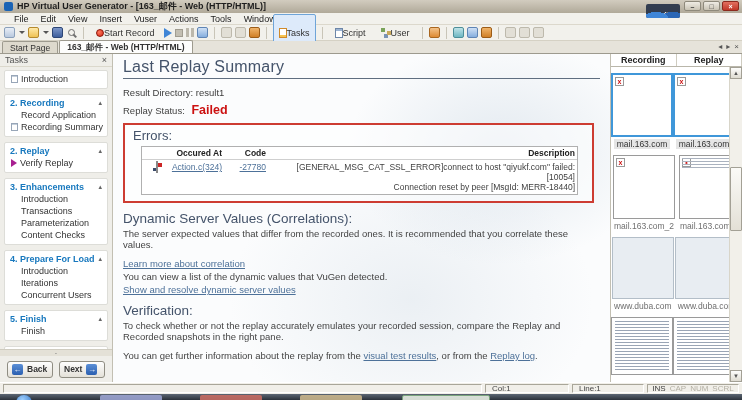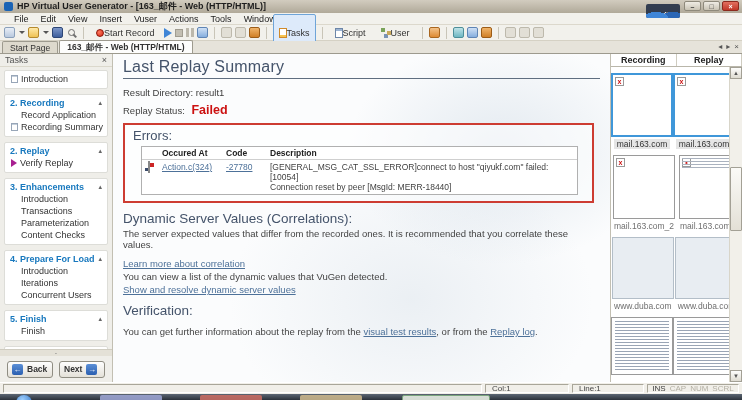--- a/index.html
+++ b/index.html
@@ -100,21 +100,21 @@
   .page-title { font-size:16px; color:#44536a; letter-spacing:.2px; }
   .title-rule { border-bottom:1px solid #5f6e80; margin-top:2px; }
   .kv { margin-top:8px; color:#3c3c3c; }
   .status-line { margin-top:5px; }
   .failed { color:#cc1111; font-weight:bold; font-size:12.5px; margin-left:4px; }
   a.lnk, .lnk { color:#4d7199; text-decoration:underline; cursor:pointer; }
 
   .err-box { border:2px solid #cd3c32; margin-top:6px; margin-right:6px; padding:3px 8px 6px 8px; background:rgba(255,255,255,.55); }
   .err-heading { font-size:13px; color:#44536a; }
   .err-table { margin:3px 0 0 8px; background:#fff; border:1px solid #b0b0b0; width:calc(100% - 14px);
-    display:grid; grid-template-columns:18px 64px 44px 1fr; font-size:8.5px; }
+    display:grid; grid-template-columns:18px 64px 44px 1fr; font-size:8.5px;text-align:right; }
   .eth { font-weight:bold; color:#222; padding:1px 2px; border-bottom:1px solid #cfcfcf; }
   .etc { padding:2px 2px; color:#3f3f3f; }
   .err-ic { width:9px; height:10px; border:1px solid #888; background:#fff; position:relative; margin:2px auto 0 4px; }
   .err-ic::after { content:""; position:absolute; left:1px; top:1px; width:4px; height:4px; background:#cc2525; }
   .err-ic::before { content:""; position:absolute; right:1px; bottom:1px; width:3px; height:3px; background:#3a4b6b; }
 
   .section-heading { font-size:13.5px; color:#44536a; margin-top:8px; }
   .para { margin-top:2px; line-height:11px; }
   .para.gap { margin-top:8px; }
 
@@ -395,20 +395,21 @@
       <div class="para">The server expected values that differ from the recorded ones. It is recommended that you correlate these values.</div>
       <div class="para gap">
         <span class="lnk">Learn more about correlation</span>
       </div>
       <div class="para">You can view a list of the dynamic values that VuGen detected.</div>
       <div class="para">
         <span class="lnk">Show and resolve dynamic server values</span>
       </div>
 
       <div class="section-heading">Verification:</div>
+      <div class="para">To check whether or not the replay accurately emulates your recorded session, compare the Replay and Recorded snapshots in the right pane.</div>
       <div class="para gap">
         <span>You can get further information about the replay from the </span><span class="lnk">visual test results</span><span>, or from the </span><span class="lnk">Replay log</span><span>.</span>
       </div>
 
     </div>
 
     <div class="rightpanel">
       <div class="snap-heads">
         <div>Recording</div>
         <div>Replay</div>

